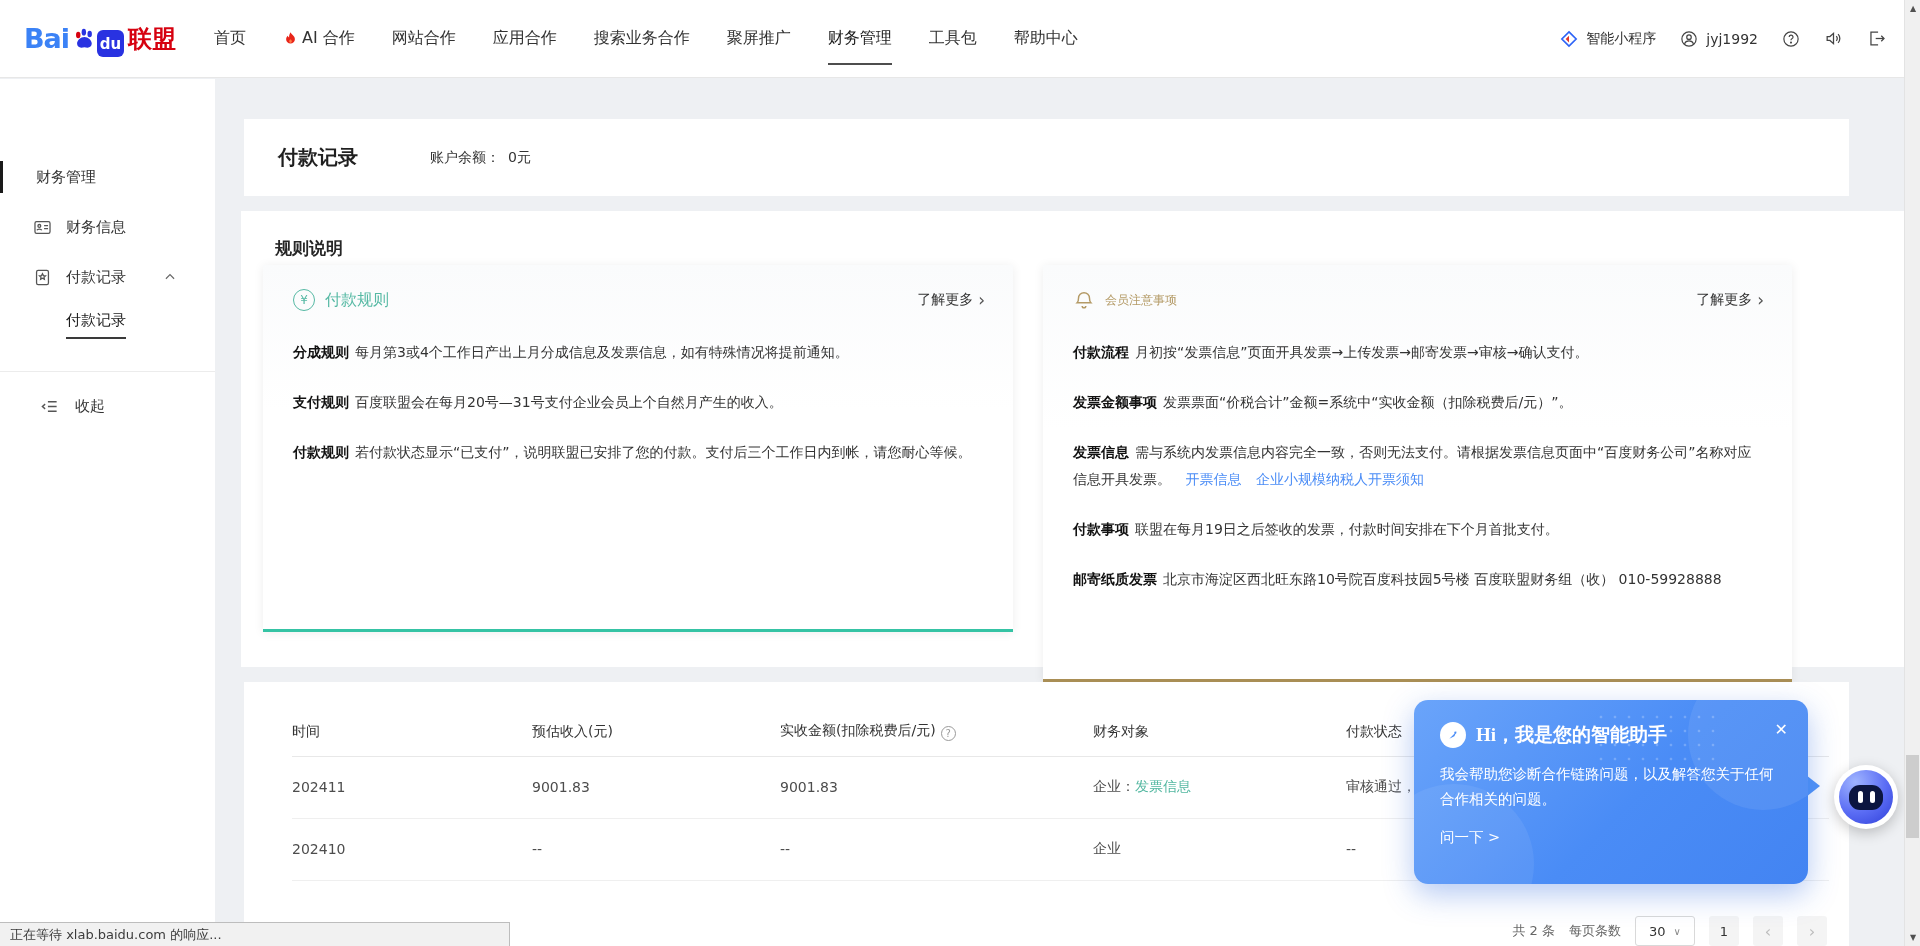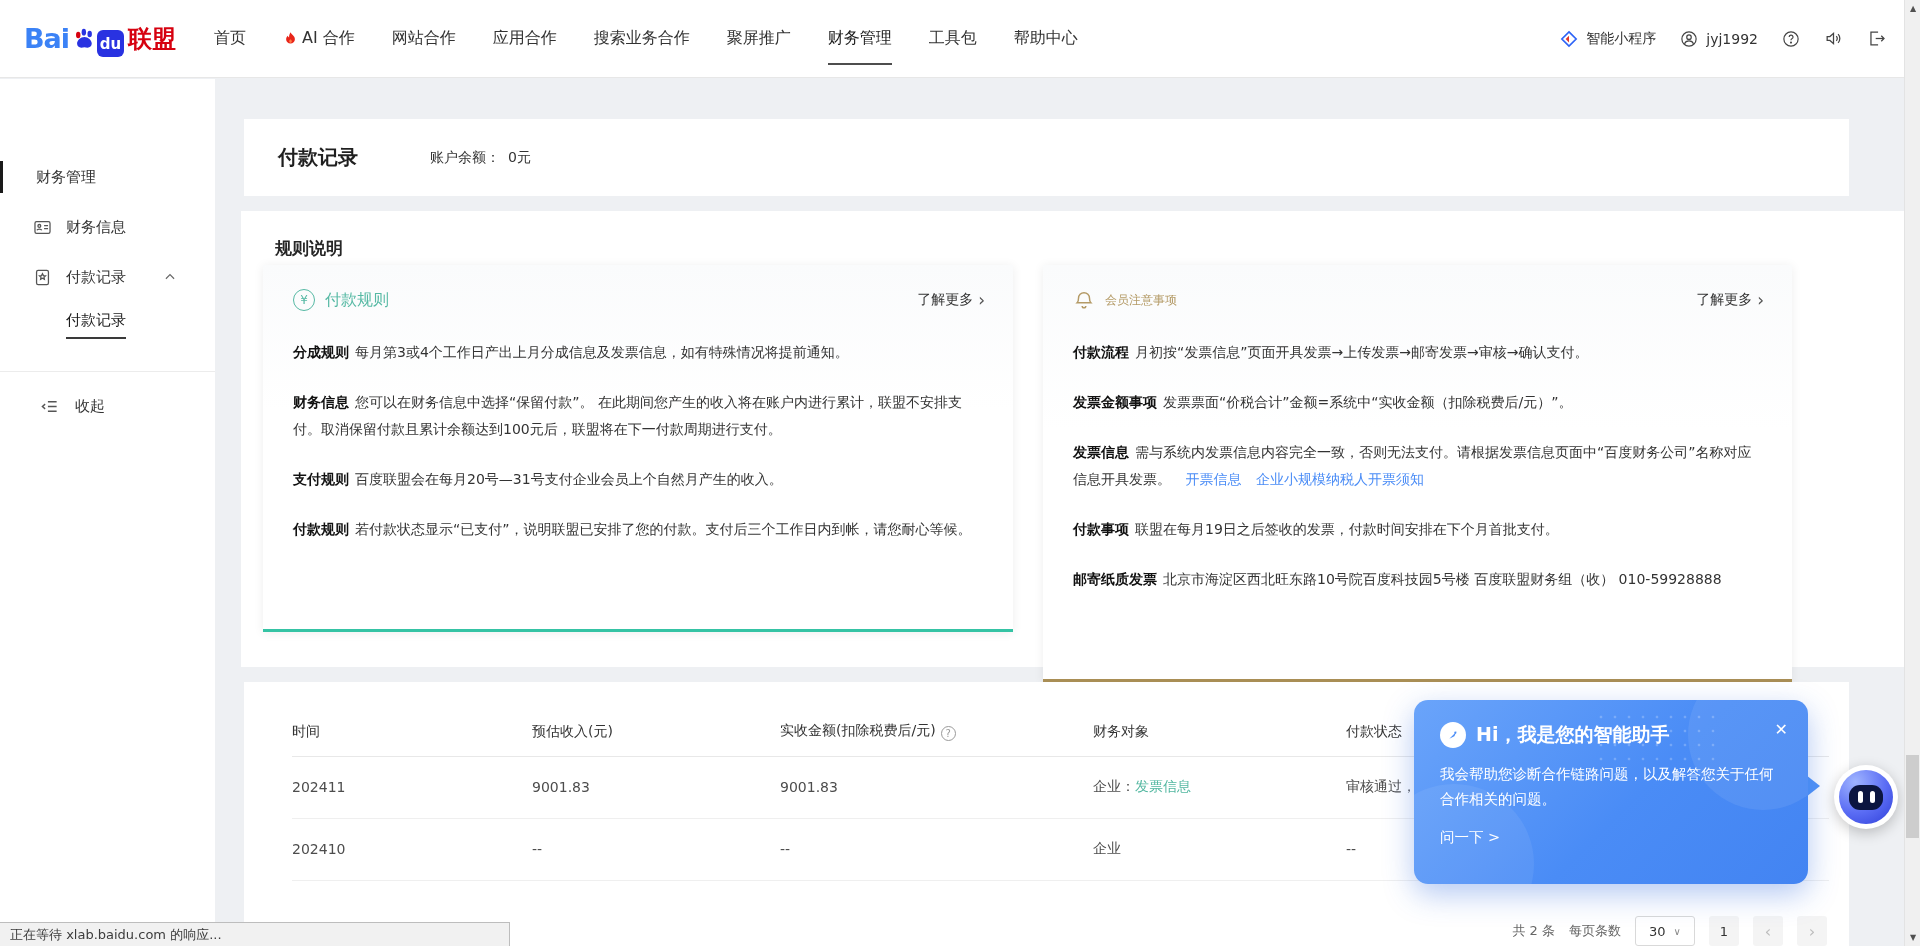--- a/index.html
+++ b/index.html
@@ -88,21 +88,21 @@
   .assistant { position:absolute; left:1414px; top:700px; width:394px; height:184px; border-radius:14px;
     background:linear-gradient(135deg,#6aa4fa 0%,#4a8cf6 55%,#4384f2 100%);
     box-shadow:0 10px 30px rgba(40,100,220,.35); color:#fff; z-index:30; overflow:hidden; }
   .assistant .dots { position:absolute; left:180px; top:10px; width:130px; height:60px; opacity:.5;
     background-image:radial-gradient(rgba(255,255,255,.45) 1.5px, transparent 1.6px); background-size:14px 14px; }
   .assistant .blob1 { position:absolute; right:-30px; top:-40px; width:150px; height:150px;
     border-radius:50%; background:rgba(255,255,255,.08); }
   .assistant .blob2 { position:absolute; left:-40px; bottom:-60px; width:160px; height:160px;
     border-radius:50%; background:rgba(255,255,255,.07); }
   .asst-head { position:relative; display:flex; align-items:center; gap:10px; padding:22px 24px 0 26px; }
-  .asst-title { font-size:19px; font-weight:600; }
+  .asst-title { font-size:19px; font-weight:600;font-family:Liberation Serif, serif; }
   .asst-close { position:absolute; right:20px; top:20px; font-size:16px; color:#fff; cursor:pointer; }
   .asst-body { position:relative; padding:14px 26px 0 26px; font-size:14.5px; line-height:25px; }
   .asst-cta { position:relative; padding:16px 26px 0 26px; font-size:14.5px; cursor:pointer; }
   .asst-arrow { position:absolute; left:1806px; top:775px; width:0; height:0; z-index:29;
     border-top:11px solid transparent; border-bottom:11px solid transparent; border-left:14px solid #5294f7; }
   .asst-icon { width:26px; height:26px; border-radius:50%; background:#fff; display:flex;
     align-items:center; justify-content:center; }
 
   .robot-btn { position:absolute; left:1834px; top:765px; width:64px; height:64px; border-radius:50%;
     background:#fff; box-shadow:0 4px 14px rgba(0,0,0,.22); display:flex; align-items:center;
@@ -293,23 +293,20 @@
         <span class="coin-icon">¥</span>
         <span class="rule-title-teal">付款规则</span>
         <span class="more-link">
           <span>了解更多</span>
           <span class="chevron">›</span>
         </span>
       </div>
       <div class="rule-body">
         <p>
           <b>分成规则</b><span>每月第3或4个工作日产出上月分成信息及发票信息，如有特殊情况将提前通知。</span>
-        </p>
-        <p>
-          <b>财务信息</b><span>您可以在财务信息中选择“保留付款”。 在此期间您产生的收入将在账户内进行累计，联盟不安排支付。取消保留付款且累计余额达到100元后，联盟将在下一付款周期进行支付。</span>
         </p>
         <p>
           <b>支付规则</b><span>百度联盟会在每月20号—31号支付企业会员上个自然月产生的收入。</span>
         </p>
         <p>
           <b>付款规则</b><span>若付款状态显示“已支付”，说明联盟已安排了您的付款。支付后三个工作日内到帐，请您耐心等候。</span>
         </p>
       </div>
     </div>
 

